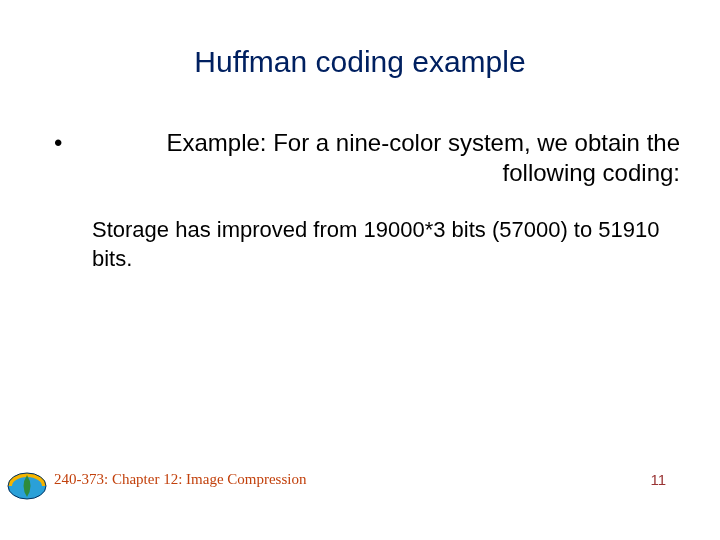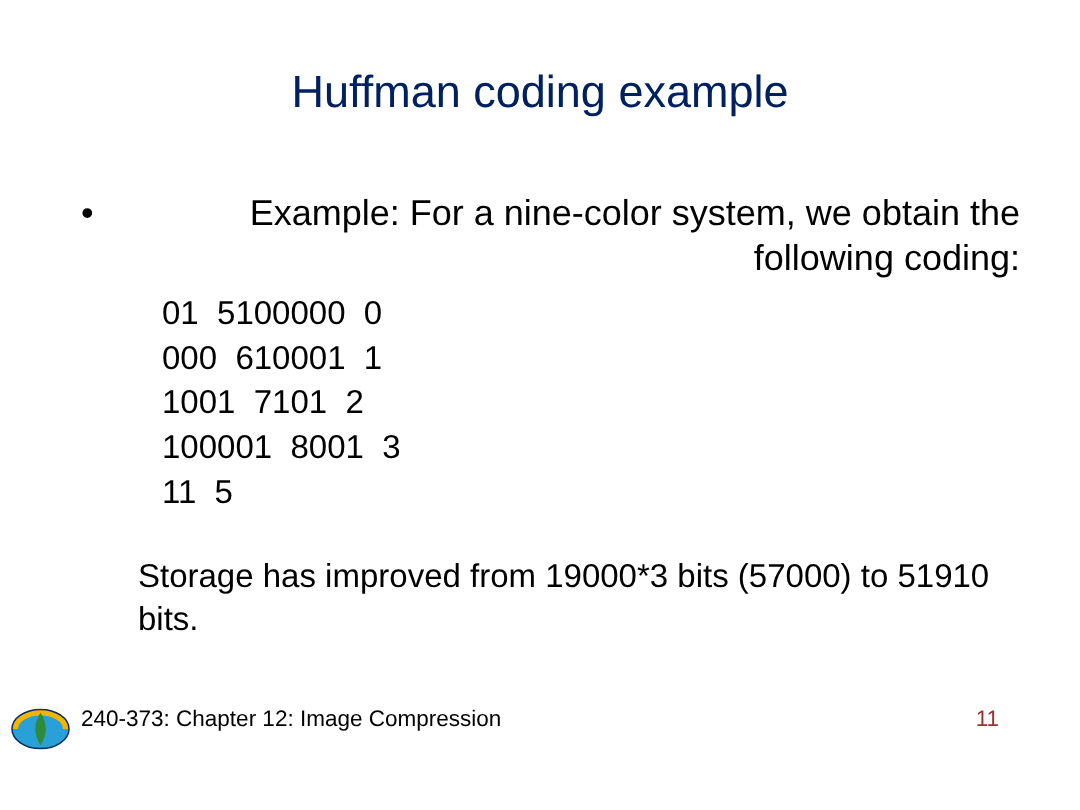--- a/index.html
+++ b/index.html
@@ -67,23 +67,23 @@
     margin-left: 38px;
     margin-top: 28px;
     font-size: 22px;
     line-height: 1.3;
     color: #000;
   }
   .footer-left {
     position: absolute;
     left: 54px;
     bottom: 24px;
-    font-family: Liberation Sans, sans-serif;
+    font-family: Liberation Serif, serif;
     font-size: 15px;
-    color: #000000;
+    color: #c2410c;
   }
   .footer-right {
     position: absolute;
     right: 54px;
     bottom: 24px;
     font-family: Liberation Sans, sans-serif;
     font-size: 15px;
     color: #993333;
   }
   .logo {
@@ -99,27 +99,20 @@
 <div class="slide">
 
   <div class="title">Huffman coding example</div>
 
   <div class="body">
     <div class="bullet-row">
       <div class="bullet-dot">•</div>
       <div class="bullet-text">Example:  For a nine-color system, we obtain the following coding:</div>
     </div>
 
-    <div class="code-block">
-      <div class="code-line">01  5100000  0</div>
-      <div class="code-line">000  610001  1</div>
-      <div class="code-line">1001  7101  2</div>
-      <div class="code-line">100001  8001  3</div>
-      <div class="code-line">11  5</div>
-    </div>
 
     <div class="summary">Storage has improved from 19000*3 bits (57000)  to 51910 bits.</div>
   </div>
 
   <div class="footer-left">240-373: Chapter 12: Image Compression</div>
   <div class="footer-right">11</div>
 
   <div class="logo">
     <svg viewBox="0 0 42 32" width="42" height="32">
       <ellipse cx="21" cy="16" rx="19" ry="13" fill="#2aa0d8"></ellipse>

